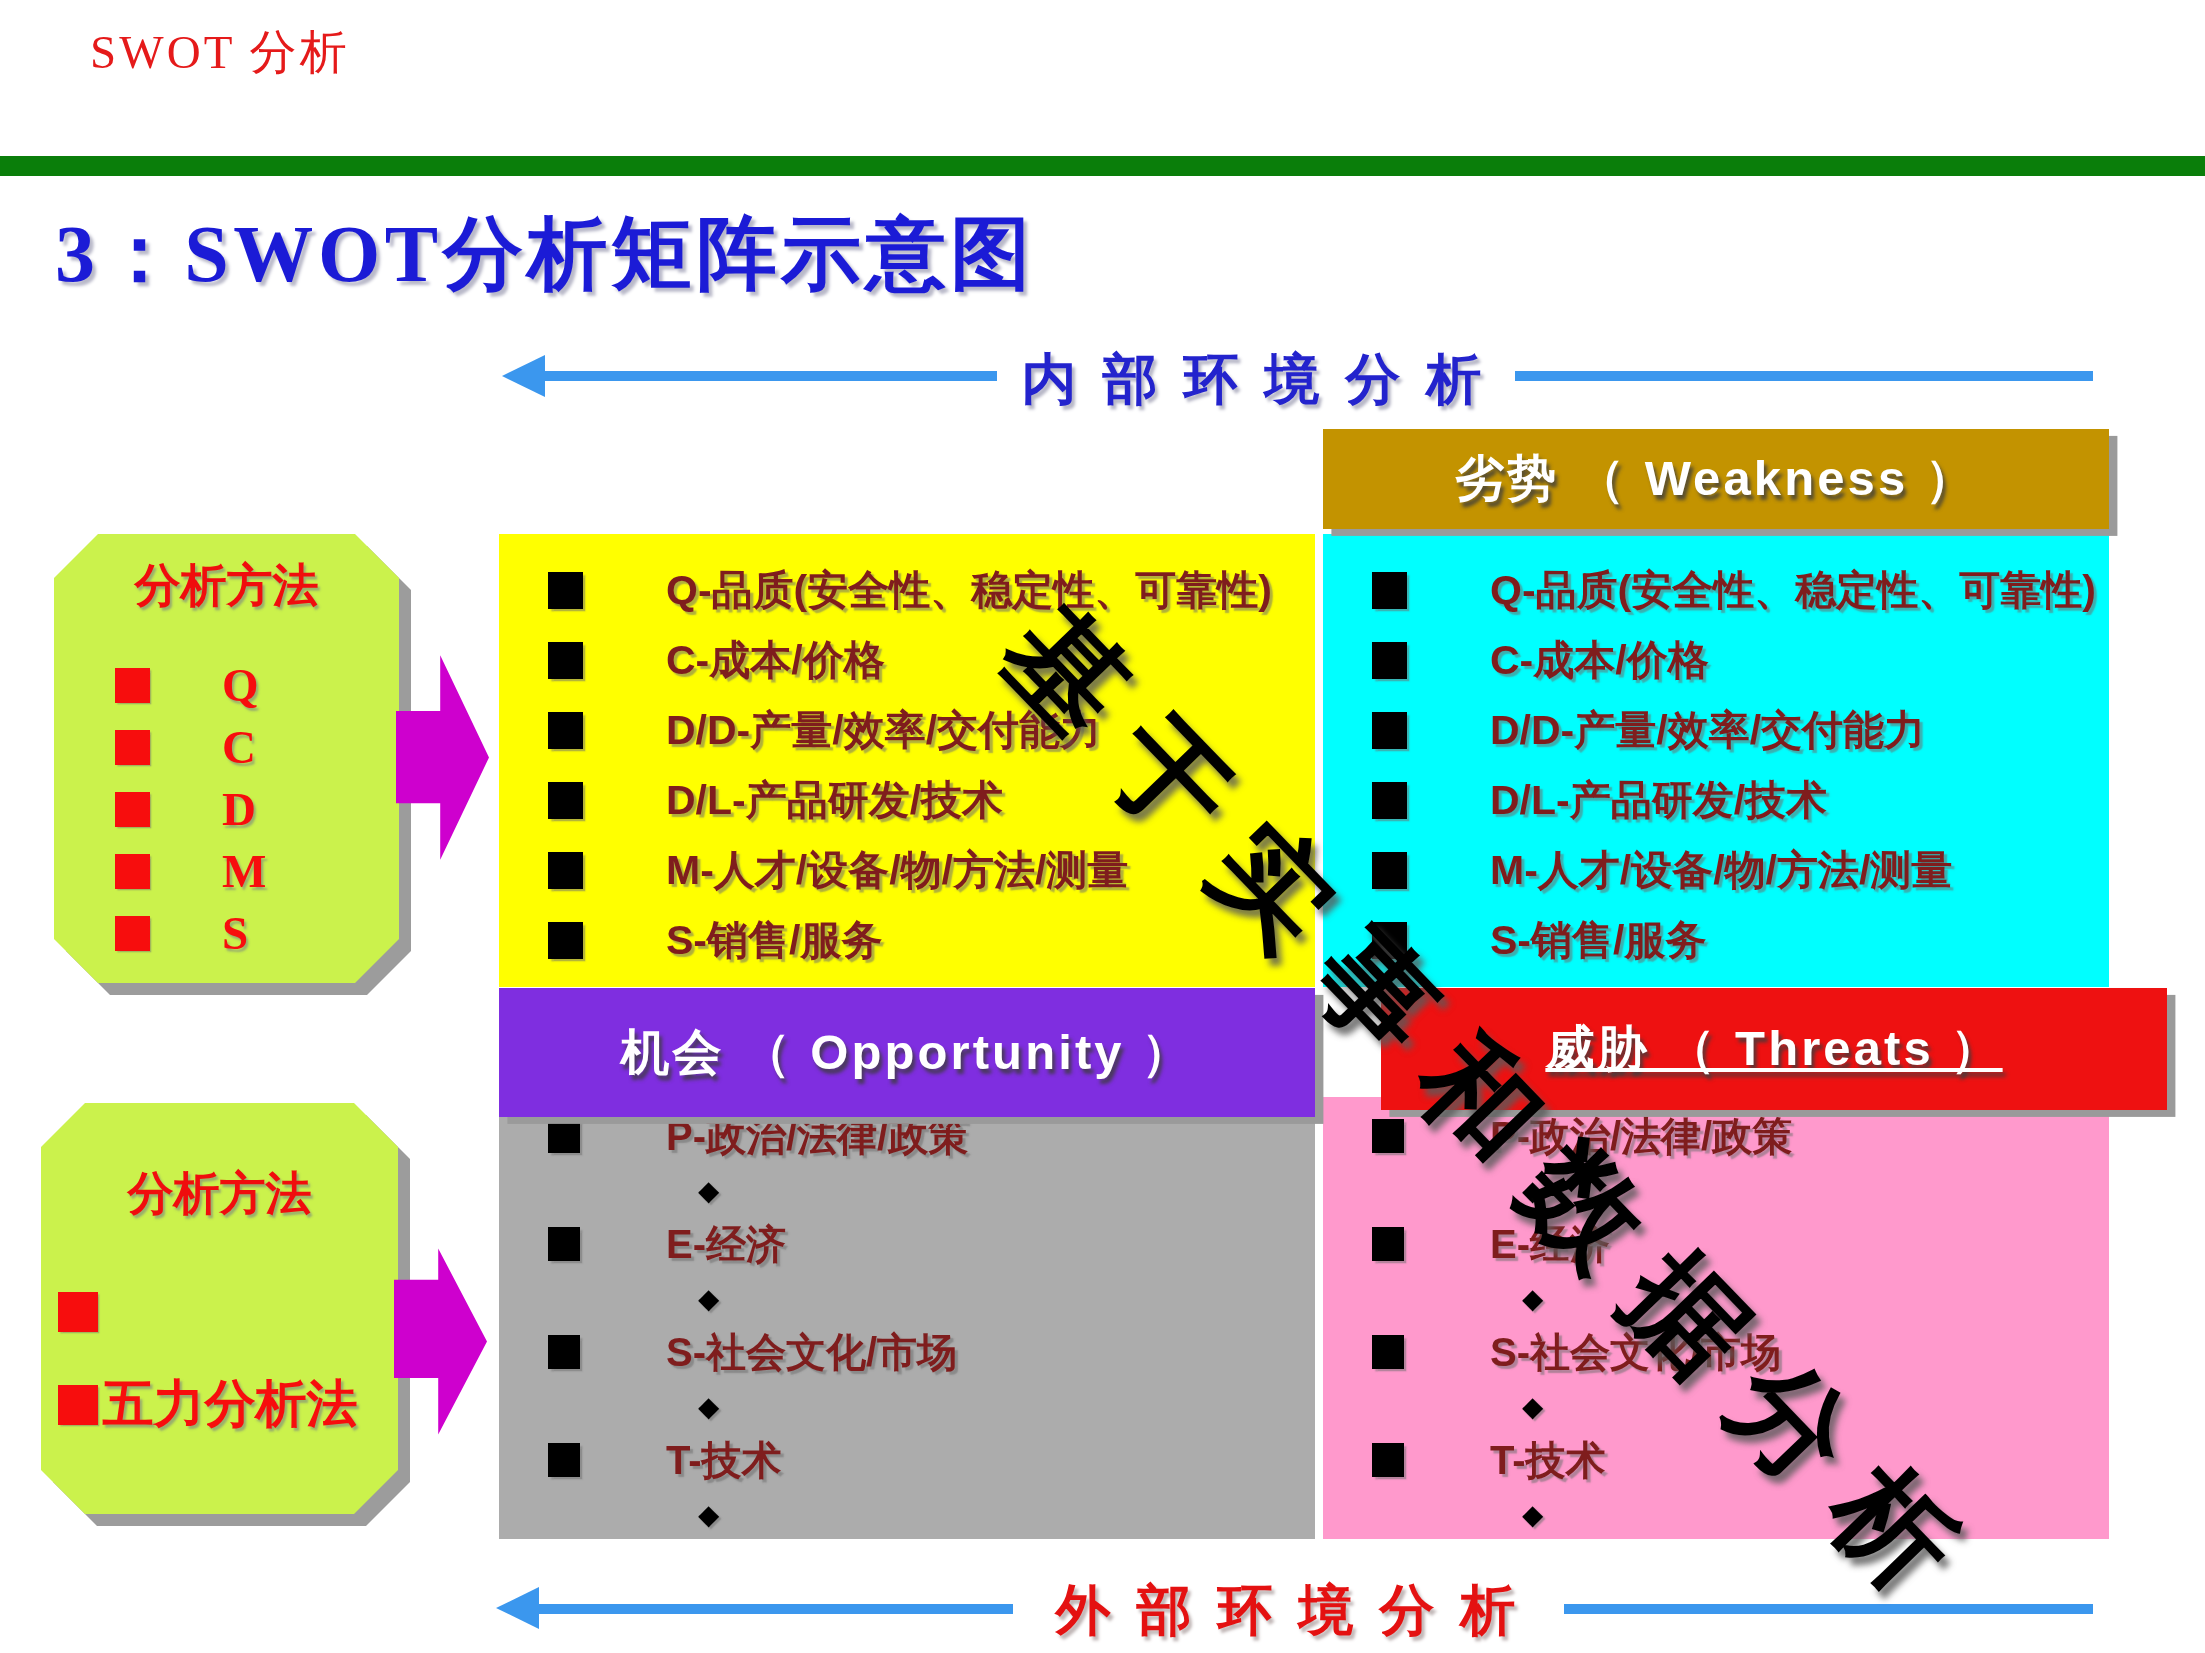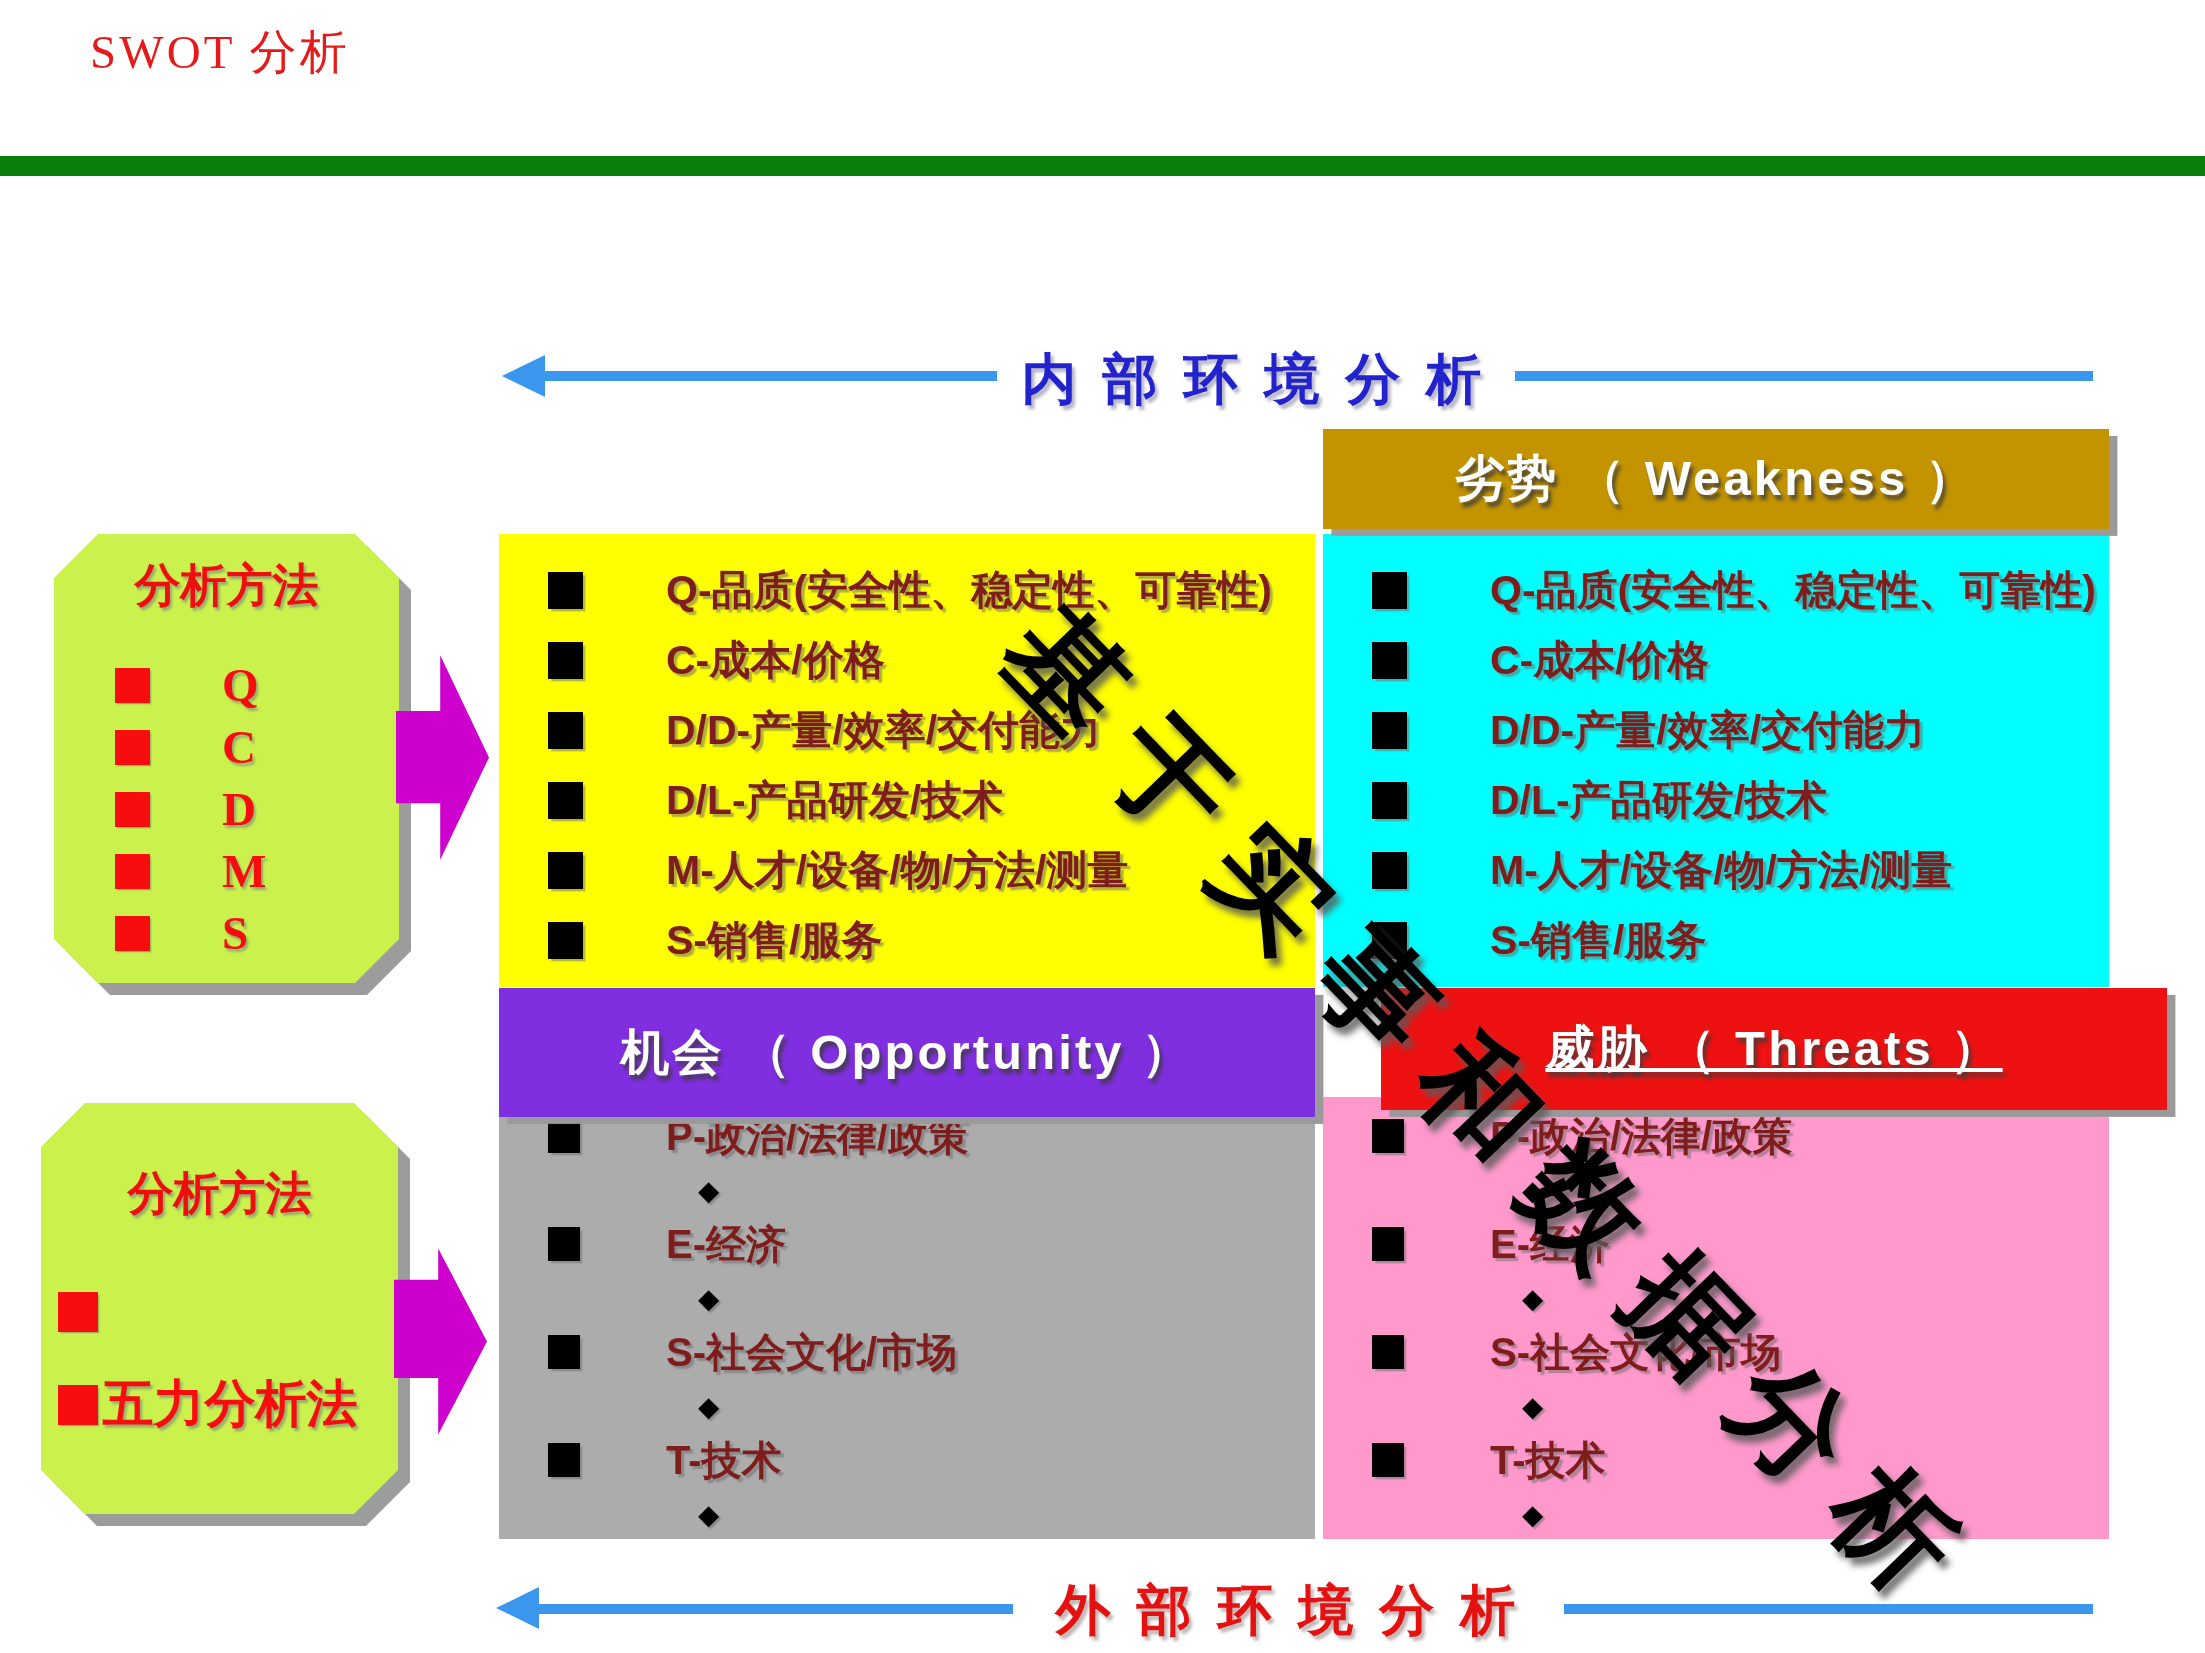--- a/index.html
+++ b/index.html
@@ -92,20 +92,21 @@
              color:#000;white-space:nowrap;z-index:60;
              text-shadow:9.2px 1.5px 6.9px rgba(90,90,90,.8);}
 </style>
 </head>
 <body>
 
 <div class="slide">
 
   <div class="eyebrow">SWOT 分析</div>
   <div class="greenbar"></div>
+  <h1 class="title">3：SWOT分析矩阵示意图</h1>
 
   <div class="ah" style="left:502px;top:355px;"></div>
   <div class="seg" style="left:540px;top:371px;width:457px;"></div>
   <div class="axis-label top">内 部 环 境 分 析</div>
   <div class="seg" style="left:1515px;top:371px;width:578px;"></div>
 
   <div class="cell body internal q1b" style="background: rgb(255, 255, 0);">
       <div class="irow">
         <span class="sq"></span>
         <span class="itx">Q-品质(安全性、稳定性、可靠性)</span>

